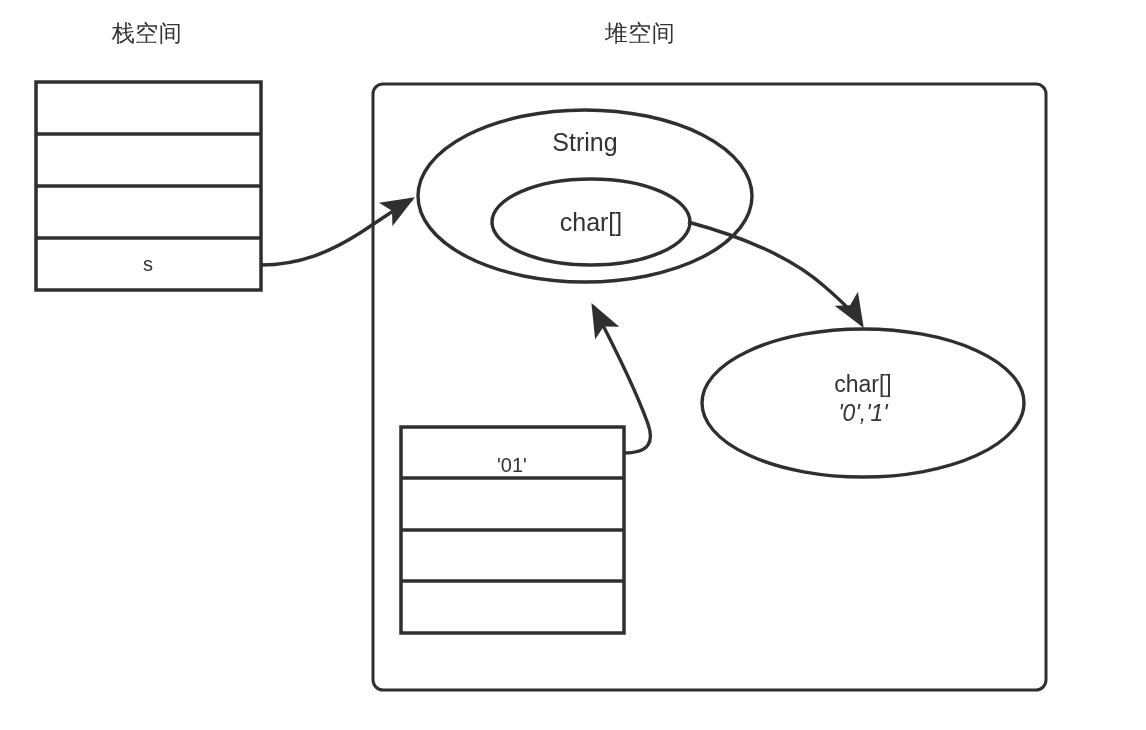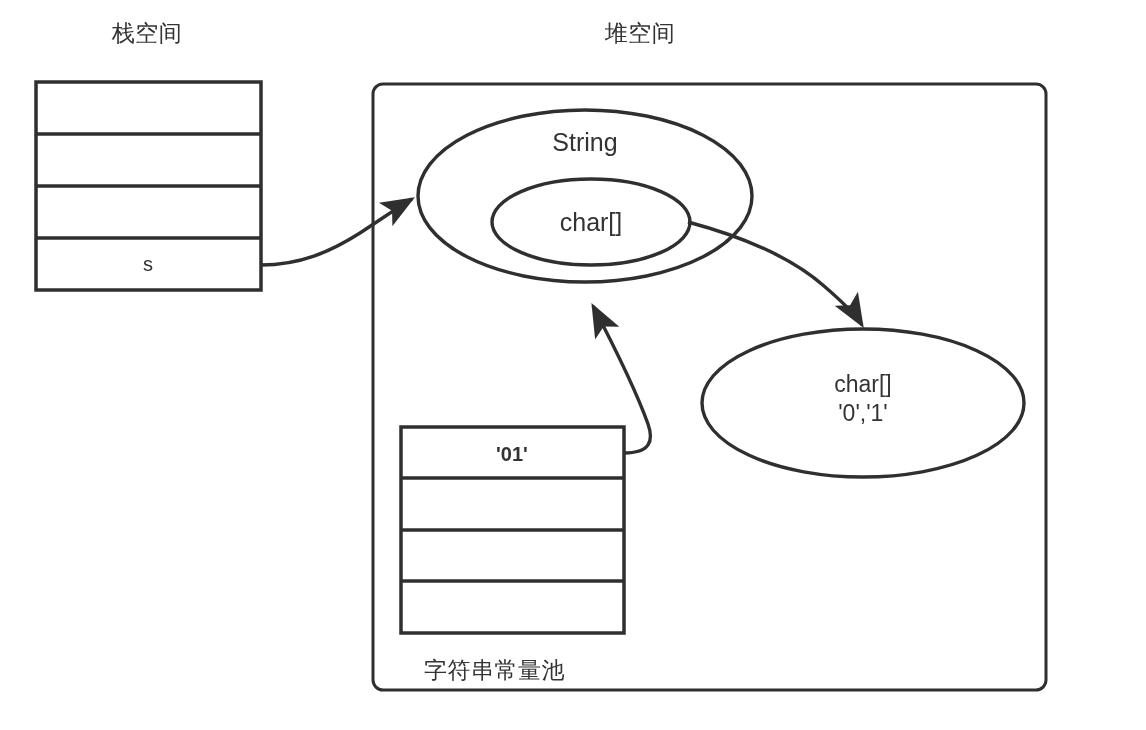--- a/index.html
+++ b/index.html
@@ -88,25 +88,24 @@
 
     <ellipse cx="863" cy="403" rx="161" ry="74" fill="none" stroke="#2f2f2f" stroke-width="3.4"></ellipse>
   </svg>
 
   <div class="lbl title-cn center-x" style="left:147px; top:20px;">栈空间</div>
 
   <div class="lbl title-cn center-x" style="left:640px; top:20px;">堆空间</div>
 
   <div class="lbl cell-text center-x" style="left:148px; top:253px;">s</div>
 
-  <div class="lbl cell-text center-x" style="left:512px; top:443px;font-weight:bold;">'01'</div>
+  <div class="lbl cell-text center-x" style="left:512px; top:454px;">'01'</div>
 
   <div class="lbl node-text center-x" style="left:585px; top:128px;text-align:right;">String</div>
 
   <div class="lbl node-text center-x" style="left:591px; top:208px;">char[]</div>
 
   <div class="lbl node-text-sm center-x" style="left:863px; top:371px;">char[]</div>
 
-  <div class="lbl node-text-sm center-x" style="left:863px; top:400px;">'0','1'</div>
+  <div class="lbl node-text-sm center-x" style="left:863px; top:400px;font-style:italic;">'0','1'</div>
 
-  <div class="lbl title-cn" style="left:424px; top:657px;">字符串常量池</div>
 
 </div>
 
 </body></html>

